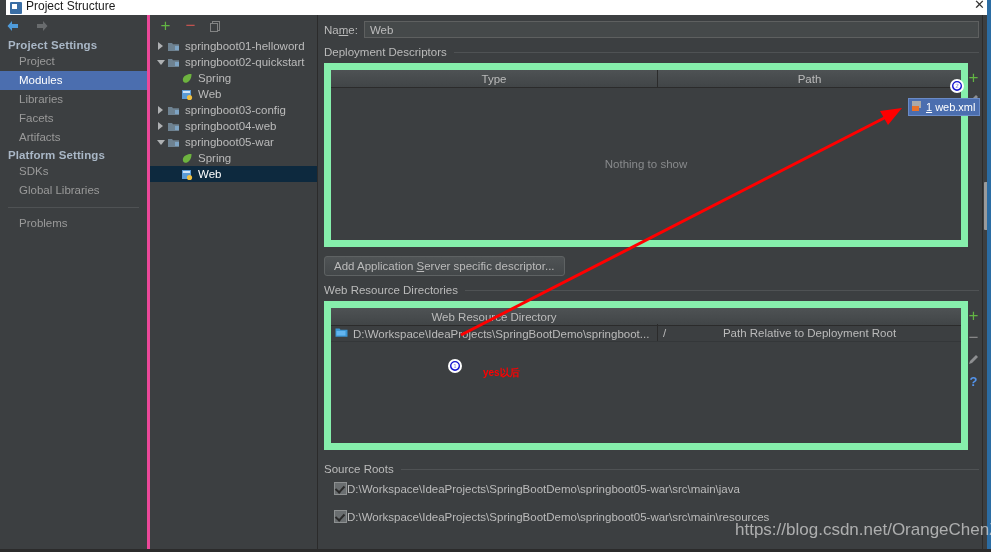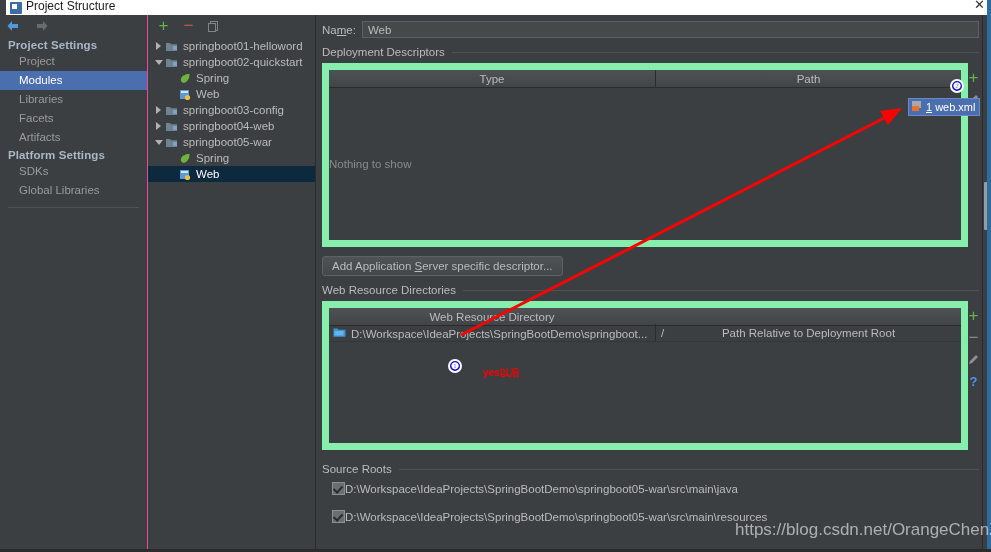--- a/index.html
+++ b/index.html
@@ -67,21 +67,21 @@
     left: 0; top: 15px;
     width: 991px; height: 537px;
     display: flex;
     background: #3c3f41;
   }
 
   
   .sidebar {
     width: 147px;
     background: #3c3f41;
-    border-right: 1px solid #ec4899;
+    border-right: 3px solid #ec4899;
     position: relative;
     flex: 0 0 auto;
   }
   .nav-arrows {
     height: 22px;
     display: flex;
     align-items: center;
     padding-left: 5px;
     gap: 13px;
   }
@@ -228,21 +228,21 @@
     height: 17px;
     box-sizing: border-box;
     cursor: pointer;
   }
   .th + .th { border-left: 1px solid #2b2b2b; }
 
   .dd-body {
     height: 152px;
     display: flex;
     align-items: center;
-    justify-content: flex-start;
+    justify-content: center;
     position: relative;
   }
   .nothing { font-size: 11.5px; color: #888a8c; }
 
   .wrd-body { height: 118px; position: relative; }
   .wrd-row {
     display: flex;
     height: 15px;
     align-items: center;
     font-size: 11.5px;
@@ -424,20 +424,21 @@
         <div class="side-item">Artifacts</div>
       </div>
 
       <div>
         <div class="side-group">Platform Settings</div>
         <div class="side-item">SDKs</div>
         <div class="side-item">Global Libraries</div>
       </div>
 
       <div class="side-sep"></div>
+      <div class="side-item">Problems</div>
     </div>
 
     <div class="tree-panel">
       <div class="tree-toolbar">
         <span class="tt-btn plus-g">+</span>
         <span class="tt-btn minus-r">−</span>
         <span class="tt-btn copy-ic">
           <svg width="13" height="13" viewBox="0 0 13 13">
               <rect x="3.5" y="1.5" width="7" height="9" fill="none" stroke="#9a9a9a"></rect>
               <rect x="1.5" y="3.5" width="7" height="8" fill="#3c3f41" stroke="#9a9a9a"></rect>

